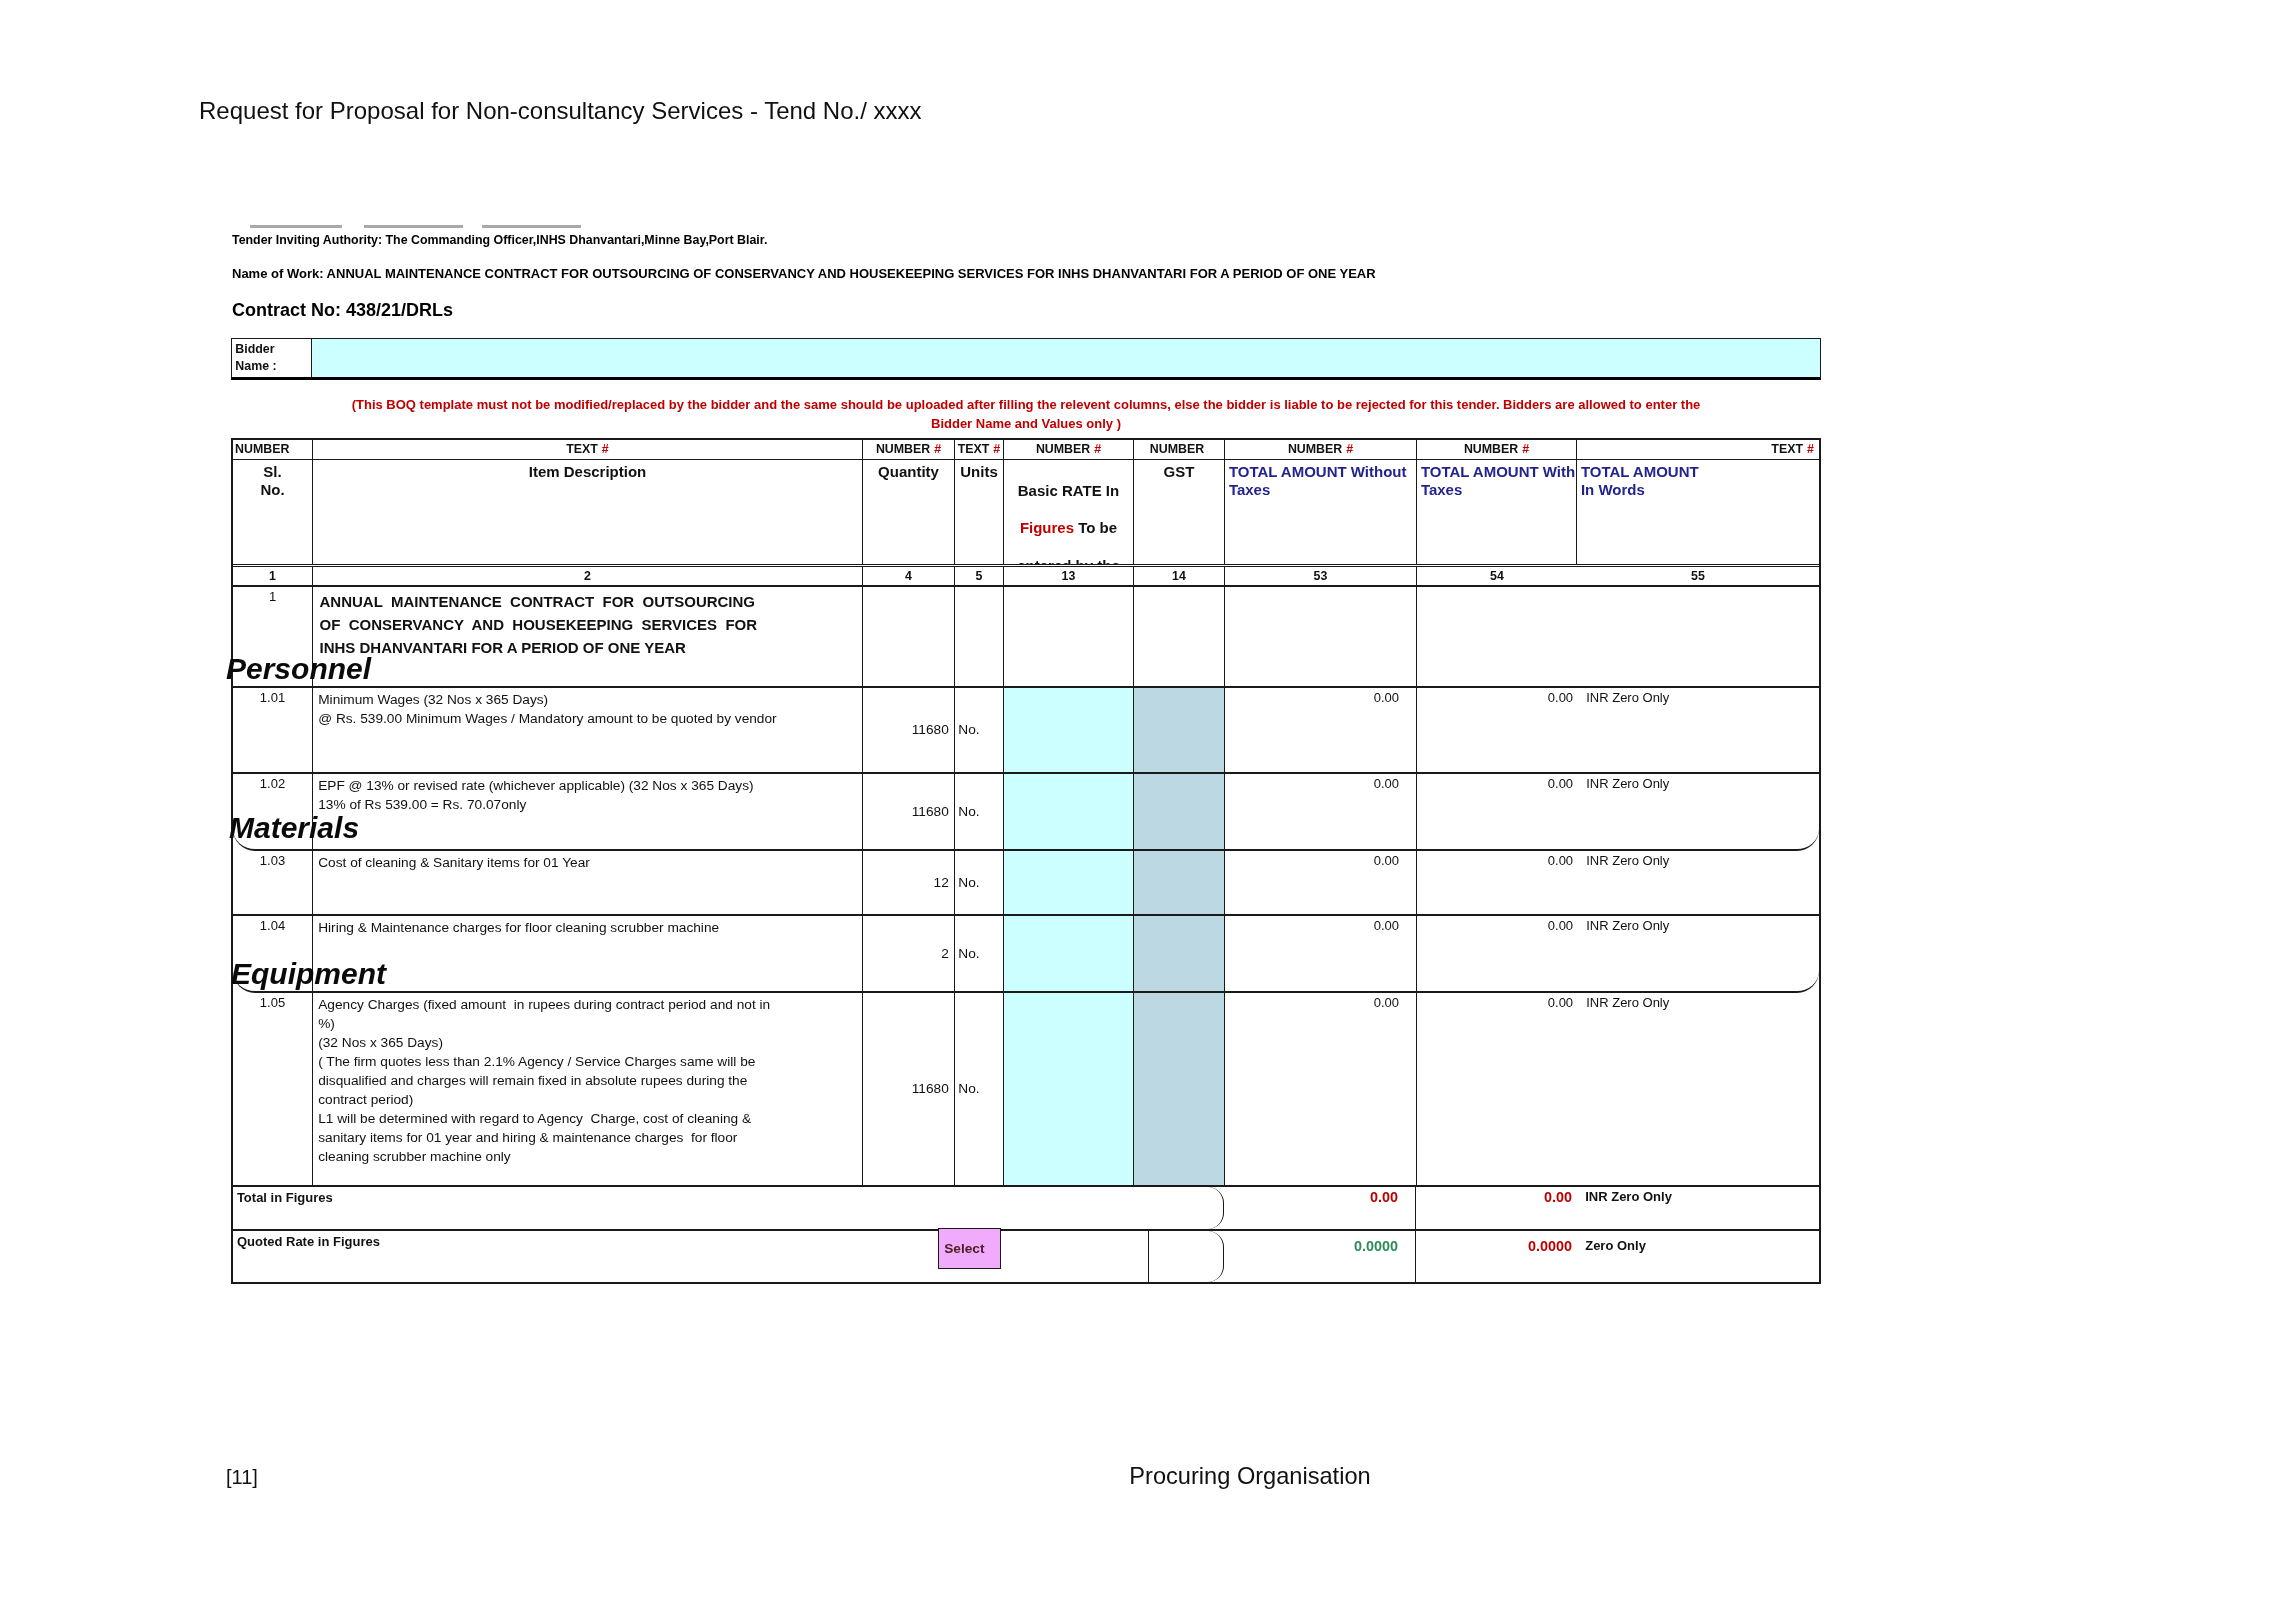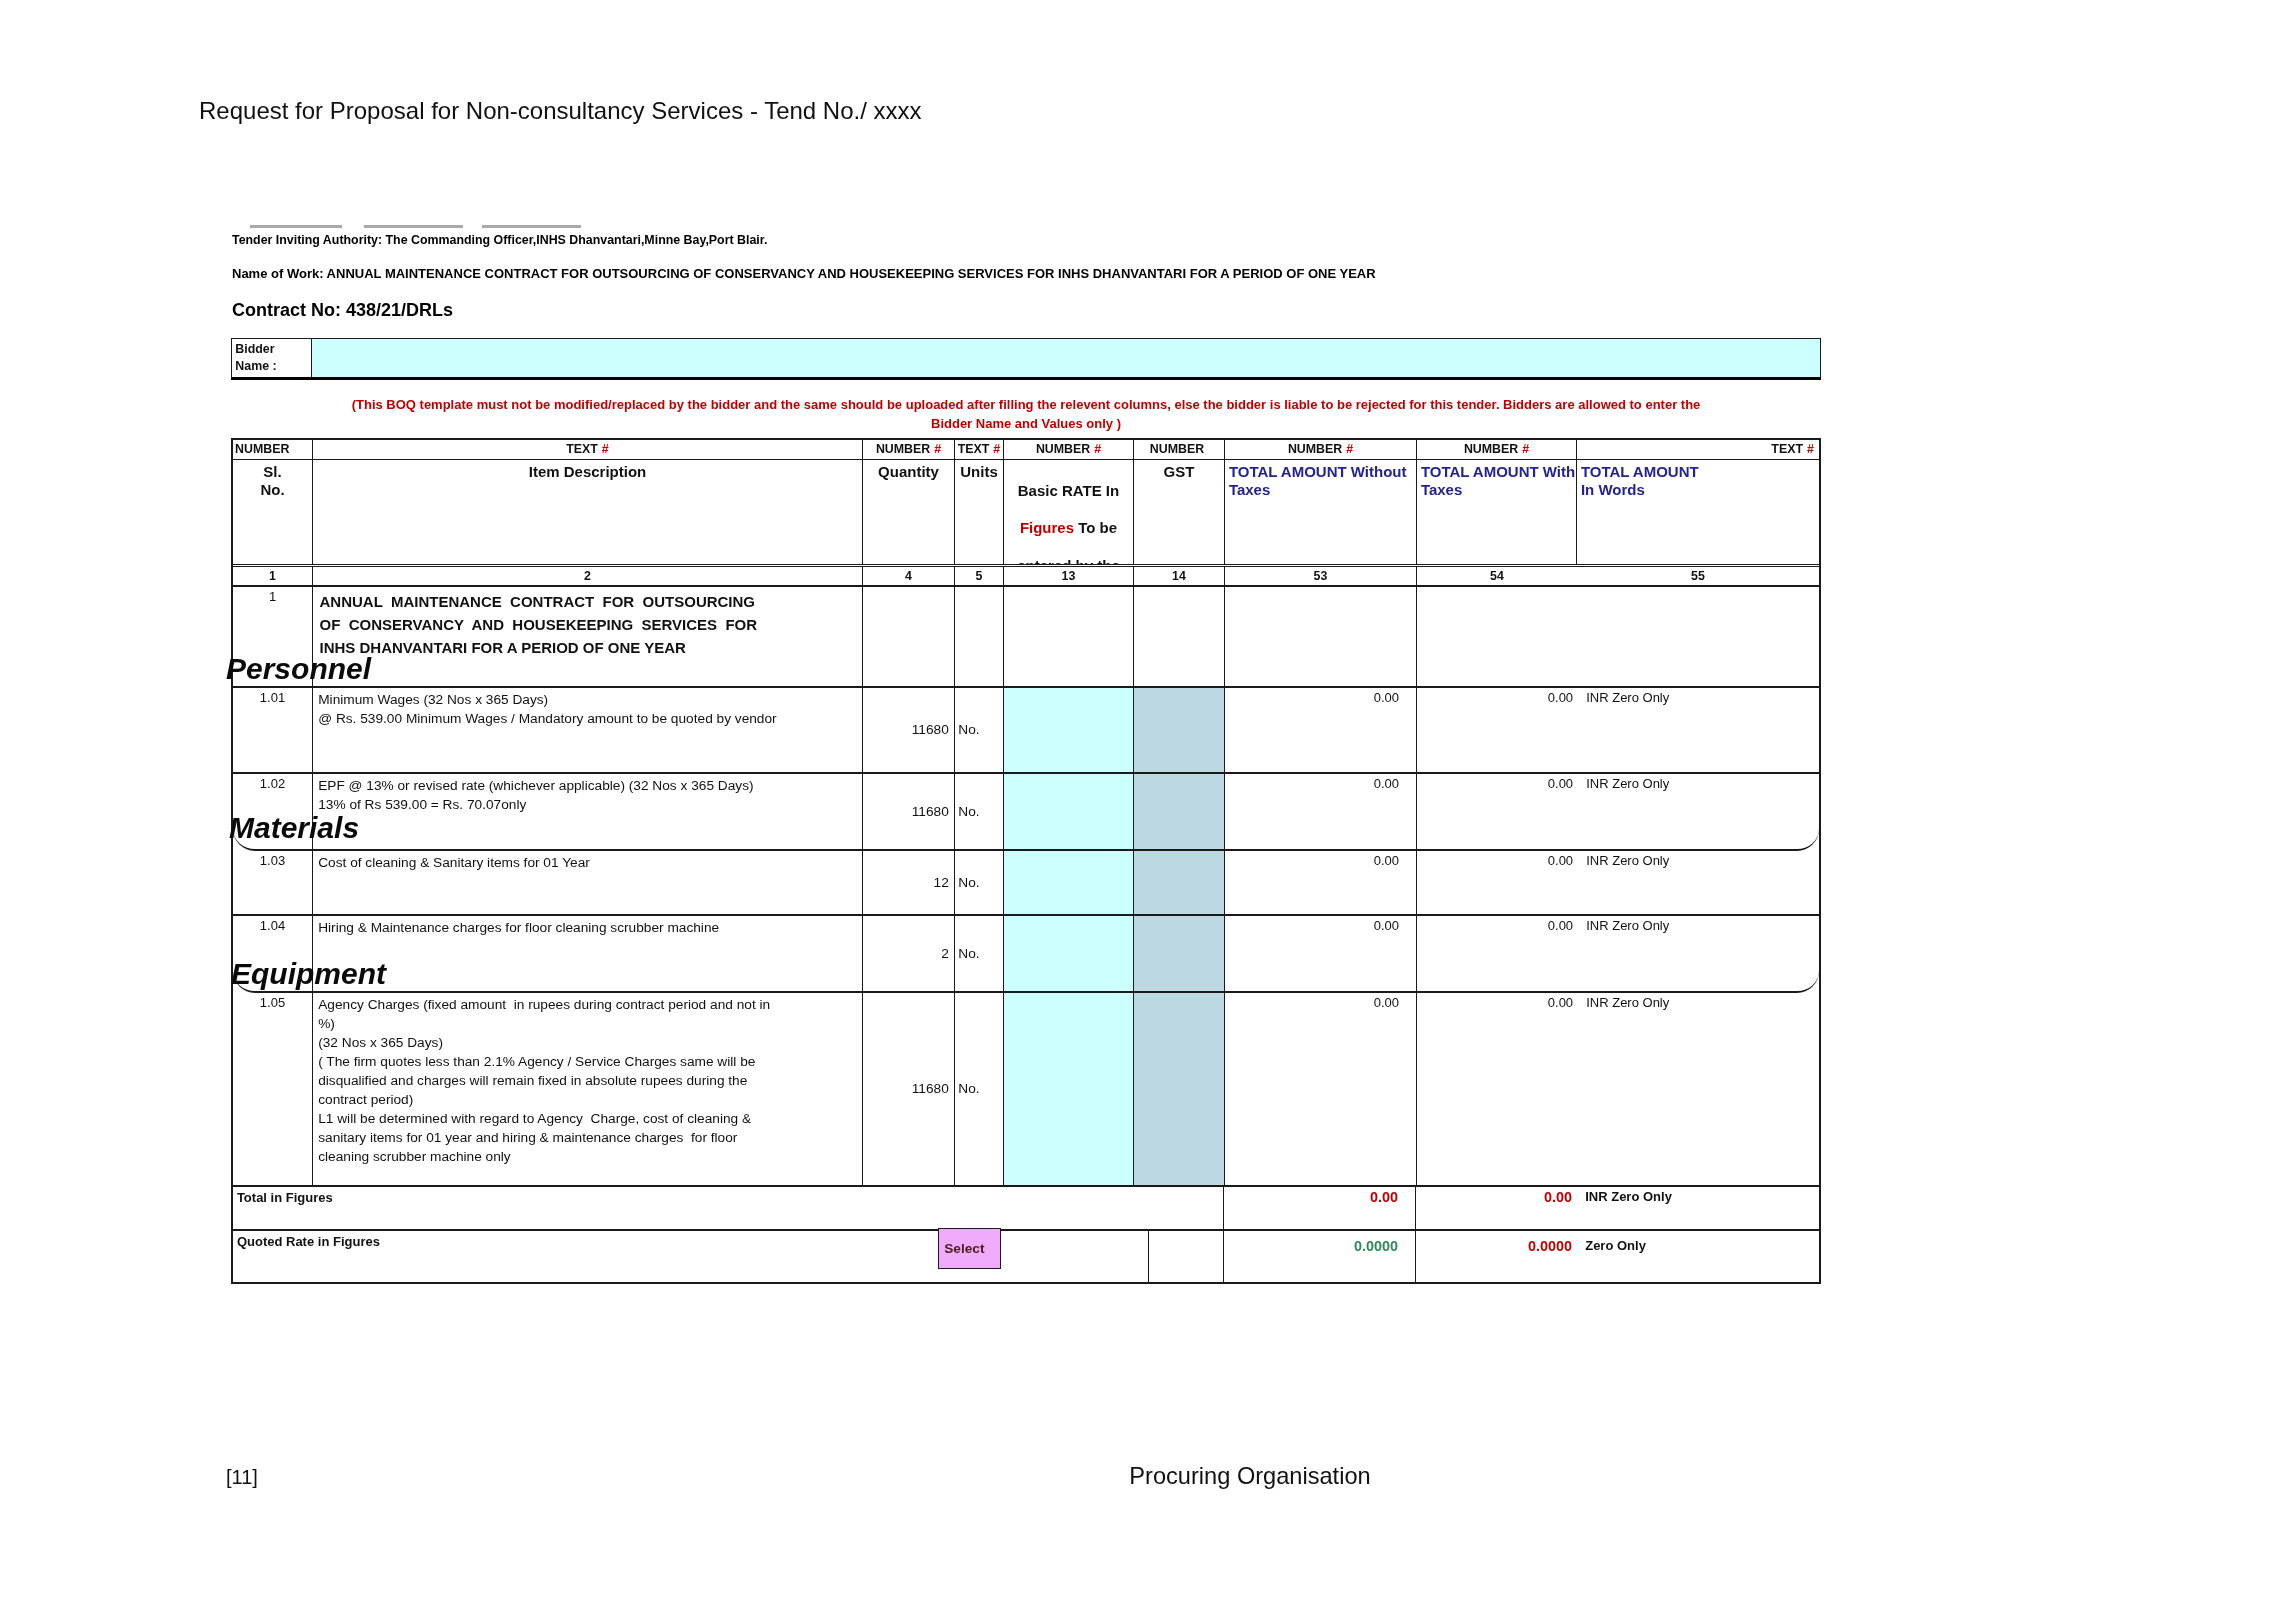--- a/index.html
+++ b/index.html
@@ -62,21 +62,21 @@
   .units{display:flex;align-items:center;padding-left:3.3px;}
   .bg-rate{background:#ccffff;}
   .bg-gst{background:#bcd9e3;}
   .amt{text-align:right;padding:2.6px 17px 0 0;font-size:13px;}
   .amt2{text-align:right;padding:2.6px 3.9px 0 0;font-size:13px;}
   .words{padding:2.6px 0 0 9.2px;font-size:13px;}
 
   .row-total{height:44px;border-bottom:2px solid #1a1a1a;}
   .row-quoted{height:51px;}
   .lbl{width:991px;box-sizing:border-box;border-right:1.3px solid #1a1a1a;
-       font-size:13px;font-weight:bold;padding:3.9px 0 0 3.9px;}
+       font-size:13px;font-weight:bold;padding:3.9px 0 0 3.9px;border-radius:16px;}
   .tot-red{color:#c00000;font-weight:bold;font-size:14.4px;}
   .tot-green{color:#2e8b57;font-weight:bold;font-size:14.4px;}
   .tot-words{font-weight:600;}
   .row-quoted .amt,.row-quoted .amt2{padding-top:7.9px;}
   .row-quoted .words{padding-top:7.9px;}
   .stray-v{position:absolute;left:915px;top:0;width:1.3px;height:100%;background:#1a1a1a;}
 
   
   .section{position:absolute;font-style:italic;font-weight:bold;font-size:30px;color:#0a0a0a;z-index:6;}
   .sec-personnel{left:226px;top:652px;}

